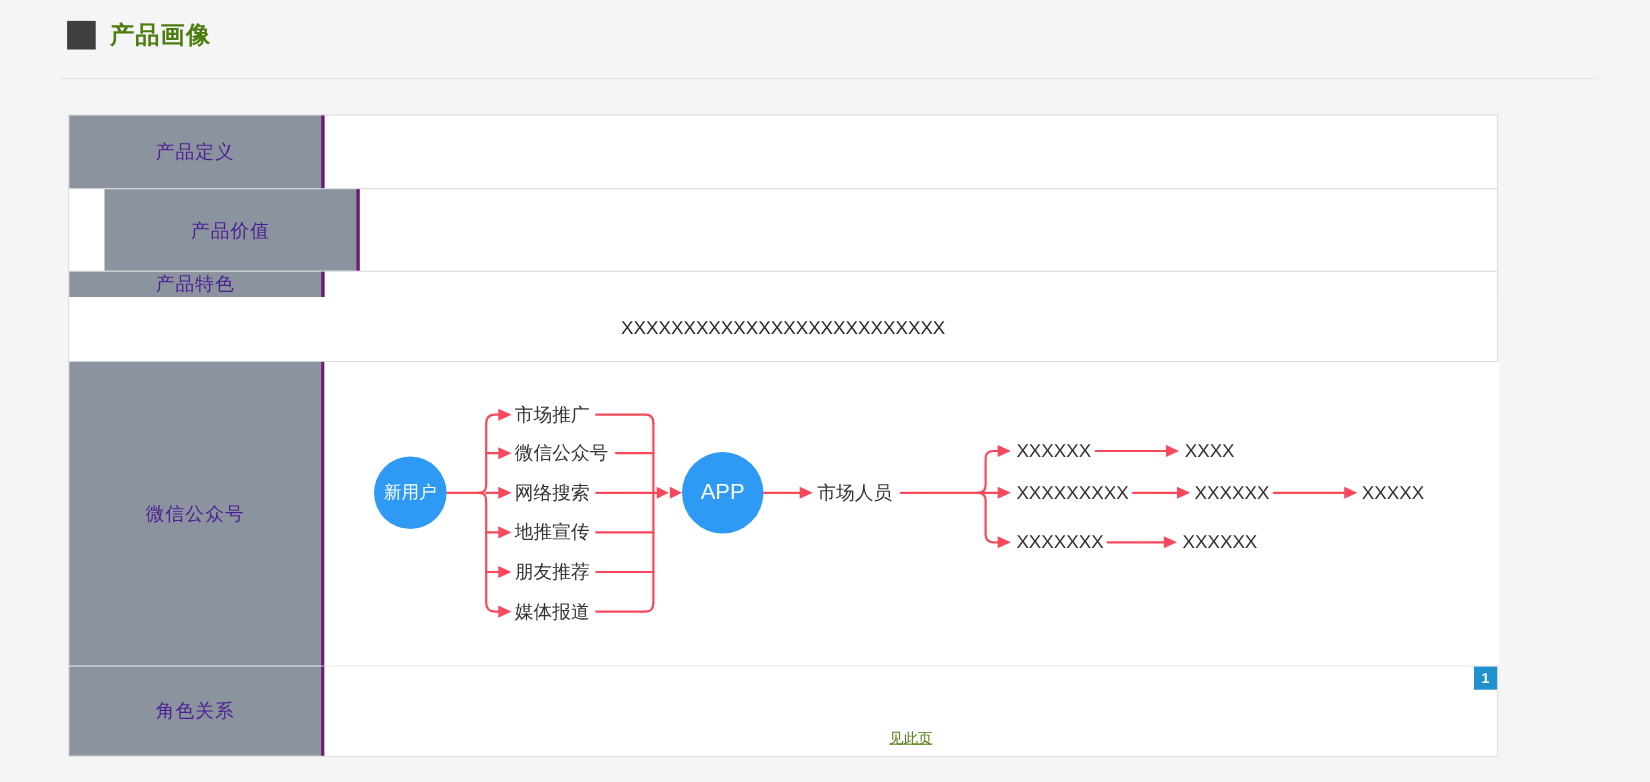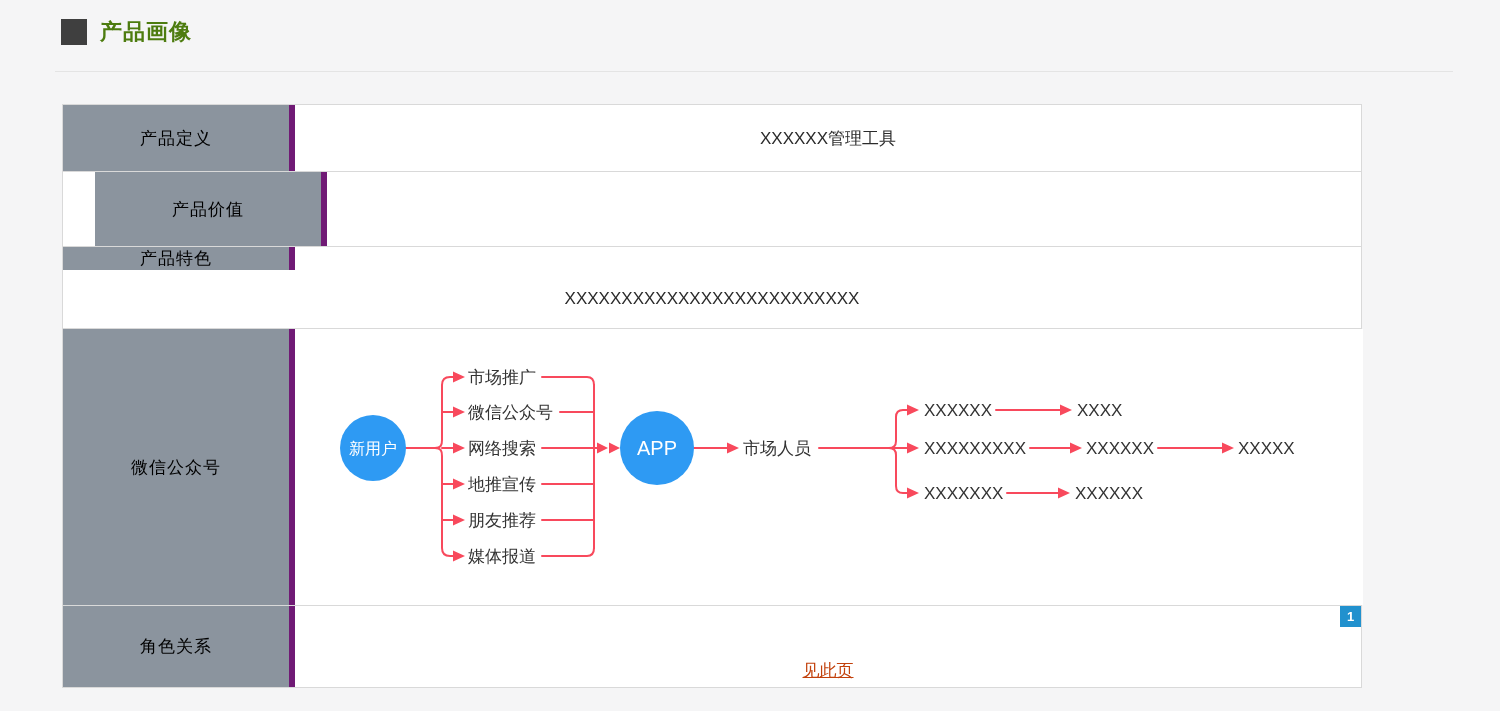--- a/index.html
+++ b/index.html
@@ -14,28 +14,28 @@
 
   
   .ptable { position:absolute; left:62px; top:104px; width:1300px; border:1px solid #d9d9d9; background:#fff; }
   .prow { display:flex; width:100%; border-bottom:1px solid #d9d9d9; }
   .prow:last-child { border-bottom:none; }
   .prow:nth-child(1) { height:67px; }
   .prow:nth-child(2) { height:75px;padding-left:32px; }
   .prow:nth-child(3) { height:82px;flex-direction:column; }
   .prow:nth-child(4) { height:277px; }
   .prow:nth-child(5) { height:81px; }
-  .pcell-label { width:232px; min-width:232px; background:#8b949e; color:#000000;
+  .pcell-label { width:232px; min-width:232px; background:#8b949e; color:#4c1d95;
                  display:flex; align-items:center; justify-content:center;
-                 font-size:17px; letter-spacing:1px; border-right:6px solid #701a75; }
+                 font-size:17px; letter-spacing:1px; border-right:3px solid #701a75; }
   .pcell-value { flex:1; display:flex; align-items:center; justify-content:center;
                  color:#2b2b2b; font-size:17px; position:relative; background:#fff; }
   .pcell-value.diagram { align-items:flex-start; justify-content:flex-start; }
 
-  .plink { color:#c2410c; text-decoration:underline; font-size:17px; cursor:pointer;margin-top:48px; }
+  .plink { color:#4d7c0f; text-decoration:underline; font-size:13px; cursor:pointer;margin-top:48px; }
   .note-badge { position:absolute; top:0; right:0; width:21px; height:21px; background:#2191ce;
                 color:#fff; font-size:13px; font-weight:700; text-align:center; line-height:21px; }
 
   
   svg { display:block; }
   .flow-line { stroke:#f8495c; stroke-width:2; fill:none; stroke-linecap:round; }
   .flow-arrow { fill:#f8495c; stroke:none; }
   .node-circle { fill:#2e9af3; stroke:none; }
   .node-text { fill:#fff; text-anchor:middle; }
   .dg-label { fill:#333; font-size:17px; }
@@ -46,23 +46,20 @@
 <div class="hdr">
   <span class="sq"></span>
   <h1>产品画像</h1>
 </div>
 <div class="divider"></div>
 
 <div class="ptable">
 
   <div class="prow">
     <div class="pcell-label">产品定义</div>
-    <div class="pcell-value">
-      <span>XXXXXX管理工具</span>
-    </div>
   </div>
 
   <div class="prow">
     <div class="pcell-label">产品价值</div>
   </div>
 
   <div class="prow">
     <div class="pcell-label">产品特色</div>
     <div class="pcell-value">
       <span>XXXXXXXXXXXXXXXXXXXXXXXXXX</span>

